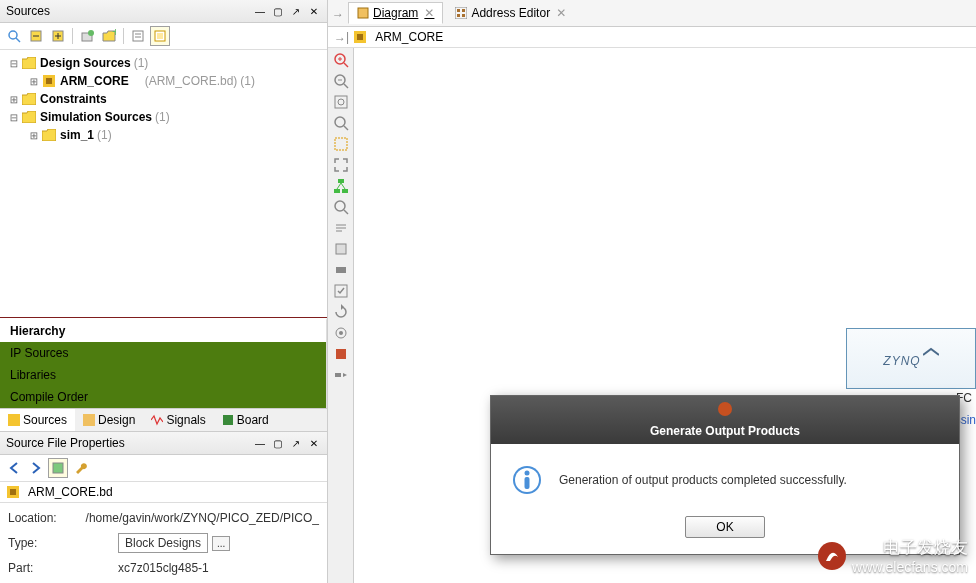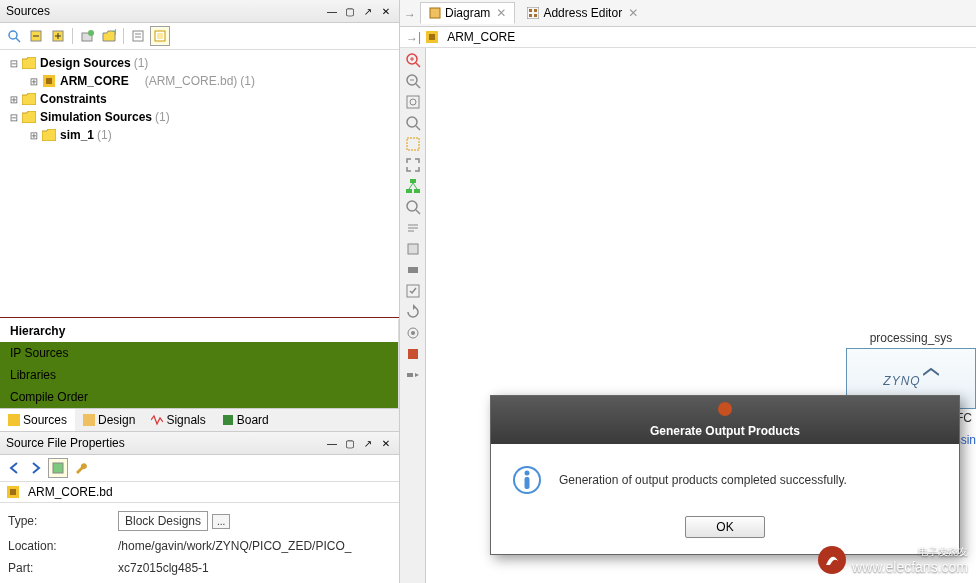--- a/index.html
+++ b/index.html
@@ -1,18 +1,18 @@
 <!DOCTYPE html>
 <html><head>
   <meta charset="utf-8">
   <style>
     * { box-sizing: border-box; margin: 0; padding: 0; font-family: Arial, sans-serif; font-size: 12px; }
     body { background: #fff; width: 976px; height: 583px; overflow: hidden; position: relative; }
     .main-layout { display: flex; height: 100%; }
-    .left-panel { width: 400px; display: flex; flex-direction: column; border-right: 1px solid #ccc; }
+    .left-panel { width: 328px; display: flex; flex-direction: column; border-right: 1px solid #ccc; }
     .right-panel { flex: 1; display: flex; flex-direction: column; position: relative; }
     
     .panel-header { background: linear-gradient(#f5f5f5, #e8e8e8); border-bottom: 1px solid #ccc; padding: 4px 6px; display: flex; align-items: center; justify-content: space-between; }
     .panel-title { font-weight: normal; }
     .window-controls { display: flex; gap: 4px; }
     .window-controls span { width: 14px; height: 14px; display: flex; align-items: center; justify-content: center; cursor: pointer; font-size: 10px; }
     
     .toolbar { display: flex; gap: 2px; padding: 3px 4px; border-bottom: 1px solid #ddd; align-items: center; }
     .toolbar-icon { width: 20px; height: 20px; display: flex; align-items: center; justify-content: center; cursor: pointer; border: 1px solid transparent; }
     .toolbar-icon.active { border: 1px solid #a0a0a0; background: #fffde0; }
@@ -42,21 +42,21 @@
     .prop-file { display: flex; align-items: center; padding: 3px 6px; border-bottom: 1px solid #ddd; gap: 4px; }
     .prop-table { padding: 4px; }
     .prop-row { display: flex; padding: 4px 4px; align-items: center; }
     .prop-key { width: 110px; color: #333; }
     .prop-val { color: #333; }
     .prop-val-box { border: 1px solid #999; padding: 2px 6px; display: inline-block; margin-right: 4px; }
     .prop-btn { border: 1px solid #999; padding: 1px 4px; cursor: pointer; background: #f5f5f5; font-size: 10px; }
     
     .diagram-tabs { display: flex; background: #f5f5f5; border-bottom: 1px solid #ccc; padding: 2px 4px; gap: 4px; align-items: center; }
     .diagram-tab { padding: 3px 8px; display: flex; align-items: center; gap: 4px; cursor: pointer; }
-    .diagram-tab.active { background: #fff; border: 1px solid #ccc; border-bottom: 1px solid #fff; }
+    .diagram-tab.active { background: #fff; border: 1px solid #ccc; border-bottom: 1px solid #fff; text-decoration: underline; }
     .diagram-tab-icon { width: 12px; height: 12px; display: inline-flex; }
     .close-x { color: #999; cursor: pointer; margin-left: 2px; }
     
     .diagram-toolbar-row { display: flex; align-items: center; padding: 3px 6px; gap: 4px; border-bottom: 1px solid #ddd; }
     
     .diagram-content { flex: 1; display: flex; position: relative; }
     .diagram-vtoolbar { width: 26px; background: #f0f0f0; border-right: 1px solid #ccc; display: flex; flex-direction: column; padding: 2px; gap: 1px; }
     .vtool-icon { width: 22px; height: 20px; display: flex; align-items: center; justify-content: center; cursor: pointer; }
     .diagram-canvas { flex: 1; background: #fff; position: relative; }
     
@@ -278,26 +278,26 @@
         <span class="tree-icon">
             <svg width="12" height="12">
               <rect width="12" height="12" fill="#f4c430"></rect>
               <rect x="3" y="3" width="6" height="6" fill="#a07010"></rect>
             </svg>
           </span>
         <span>ARM_CORE.bd</span>
       </div>
       <div class="prop-table">
         <div class="prop-row">
+          <span class="prop-key">Location:</span>
+          <span class="prop-val">/home/gavin/work/ZYNQ/PICO_ZED/PICO_</span>
+        </div>
+        <div class="prop-row">
           <span class="prop-key">Type:</span>
           <span class="prop-val"><span class="prop-val-box">Block Designs</span><span class="prop-btn">...</span></span>
-        </div>
-        <div class="prop-row">
-          <span class="prop-key">Location:</span>
-          <span class="prop-val">/home/gavin/work/ZYNQ/PICO_ZED/PICO_</span>
         </div>
         <div class="prop-row">
           <span class="prop-key">Part:</span>
           <span class="prop-val">xc7z015clg485-1</span>
         </div>
       </div>
     </div>
   </div>
 
   <div class="right-panel">
@@ -435,21 +435,20 @@
         <div class="vtool-icon">
             <svg width="16" height="16">
               <rect x="2" y="6" width="6" height="4" fill="#888"></rect>
               <path d="M10 6 L14 8 L10 10 Z" fill="#888"></path>
             </svg>
           </div>
       </div>
 
       <div class="diagram-canvas">
         <div class="zynq-block">
-          <div class="zynq-label">processing_sys</div>
           <div class="zynq-box">
             <div class="zynq-logo"><span>ZYNQ</span><svg style="display:inline;vertical-align:super;margin-left:2px" width="16" height="10">
                   <path d="M0 8 L8 2 L16 8" fill="none" stroke="#4a6a8a" stroke-width="2"></path>
                 </svg></div>
           </div>
           <div style="text-align:right;padding:2px 4px;color:#333">FC</div>
           <div class="zynq-sublabel">Processin</div>
         </div>
       </div>
     </div>
@@ -477,16 +476,16 @@
   </div>
 </div>
 
 <div class="watermark">
   <div class="watermark-icon">
       <svg width="18" height="18">
         <path d="M3 14 Q9 0 15 10 Q11 6 7 14 Z" fill="#fff"></path>
       </svg>
     </div>
   <div>
-    <div style="font-size:10px;">电子发烧友</div>
+    <div style="font-size:17px;">电子发烧友</div>
     <div style="font-size:14px;opacity:0.9;">www.elecfans.com</div>
   </div>
 </div>
 
 </body></html>

